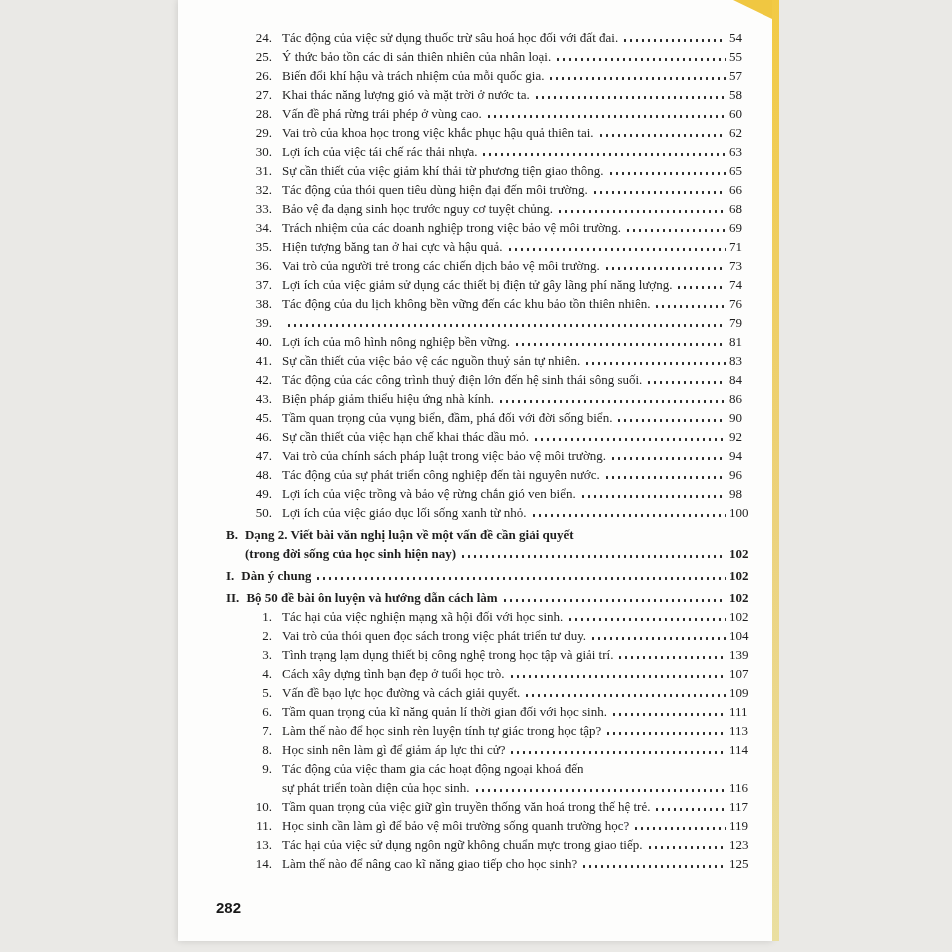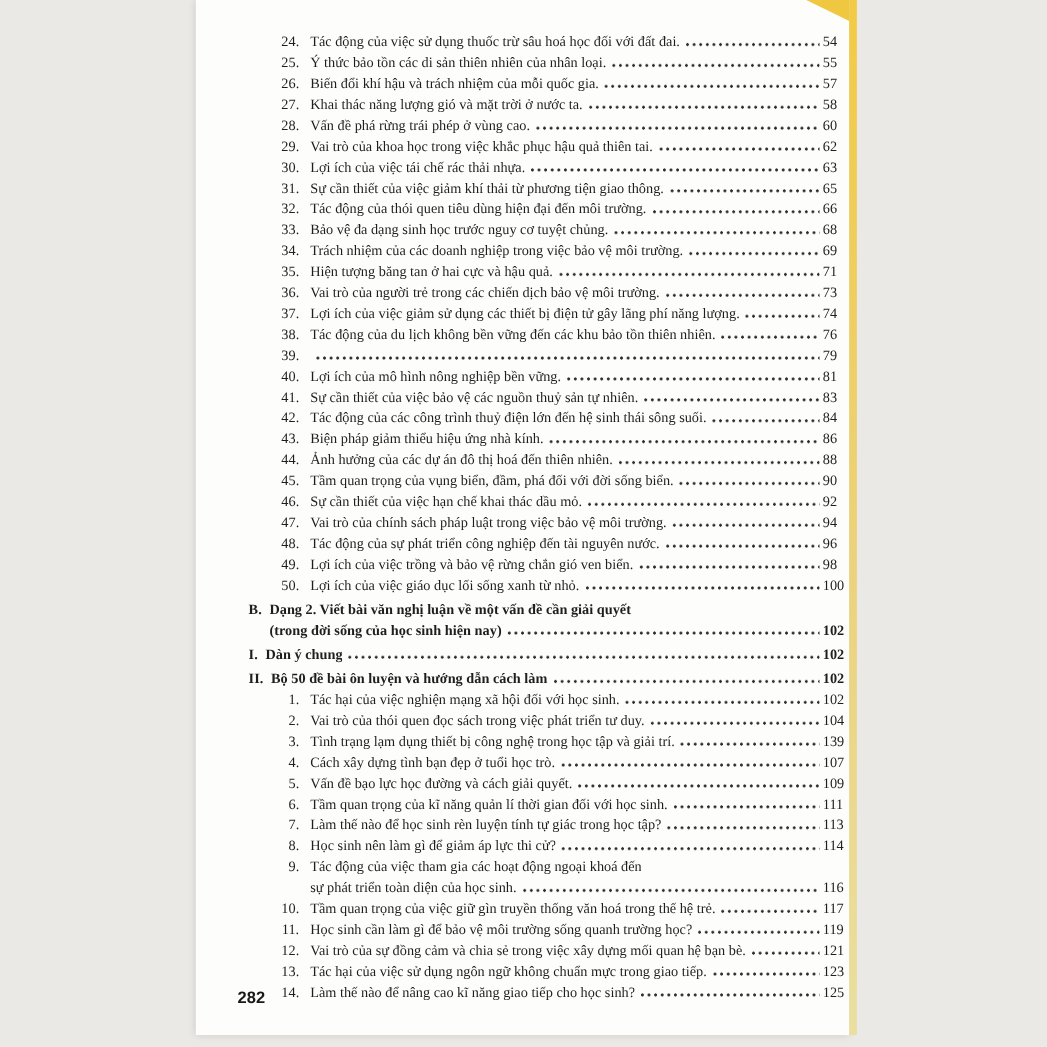--- a/index.html
+++ b/index.html
@@ -22,21 +22,21 @@
     width: 7px; height: 941px;
     background: linear-gradient(180deg, #f2ca44 0%, #ecd27c 55%, #eadfa0 100%);
   }
   .cover-corner {
     position: absolute; left: 733px; top: 0;
     width: 0; height: 0;
     border-top: 19px solid #f0c741;
     border-left: 39px solid transparent;
   }
   .toc-list {
-    position: absolute; left: 48px; top: 28px; right: 0;
+    position: absolute; left: 48px; top: 28px; right: 19px;
     font-size: 13px;
   }
   .toc-row { line-height: 19px; }
   .row-section { font-weight: 700; margin-top: 3px; }
   .line { display: flex; align-items: baseline; }
   .row-item .num {
     flex: 0 0 56px; box-sizing: border-box;
     text-align: right; padding-right: 10px;
   }
   .row-section .num { flex: 0 0 auto; padding-right: 7px; }
@@ -219,28 +219,20 @@
       <div class="toc-row row-item">
         <div class="line l1">
           <span class="num">43.</span>
           <span class="title">Biện pháp giảm thiểu hiệu ứng nhà kính.</span>
           <span class="dots"></span>
           <span class="pg">86</span>
         </div>
       </div>
       <div class="toc-row row-item">
         <div class="line l1">
-          <span class="num">44.</span>
-          <span class="title">Ảnh hưởng của các dự án đô thị hoá đến thiên nhiên.</span>
-          <span class="dots"></span>
-          <span class="pg">88</span>
-        </div>
-      </div>
-      <div class="toc-row row-item">
-        <div class="line l1">
           <span class="num">45.</span>
           <span class="title">Tầm quan trọng của vụng biển, đầm, phá đối với đời sống biển.</span>
           <span class="dots"></span>
           <span class="pg">90</span>
         </div>
       </div>
       <div class="toc-row row-item">
         <div class="line l1">
           <span class="num">46.</span>
           <span class="title">Sự cần thiết của việc hạn chế khai thác dầu mỏ.</span>
@@ -389,28 +381,20 @@
           <span class="dots"></span>
           <span class="pg">117</span>
         </div>
       </div>
       <div class="toc-row row-item">
         <div class="line l1">
           <span class="num">11.</span>
           <span class="title">Học sinh cần làm gì để bảo vệ môi trường sống quanh trường học?</span>
           <span class="dots"></span>
           <span class="pg">119</span>
-        </div>
-      </div>
-      <div class="toc-row row-item">
-        <div class="line l1">
-          <span class="num">12.</span>
-          <span class="title">Vai trò của sự đồng cảm và chia sẻ trong việc xây dựng mối quan hệ bạn bè.</span>
-          <span class="dots"></span>
-          <span class="pg">121</span>
         </div>
       </div>
       <div class="toc-row row-item">
         <div class="line l1">
           <span class="num">13.</span>
           <span class="title">Tác hại của việc sử dụng ngôn ngữ không chuẩn mực trong giao tiếp.</span>
           <span class="dots"></span>
           <span class="pg">123</span>
         </div>
       </div>

